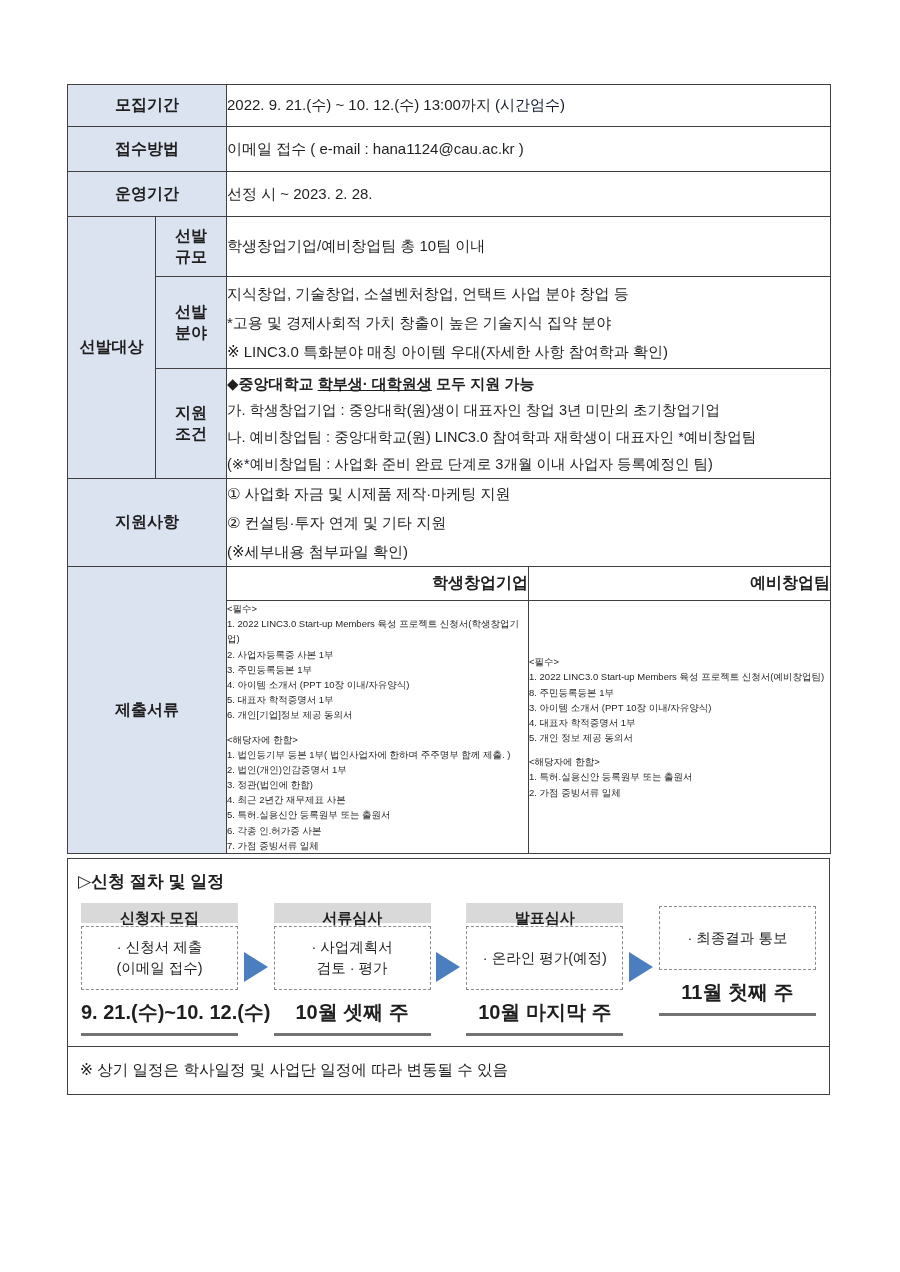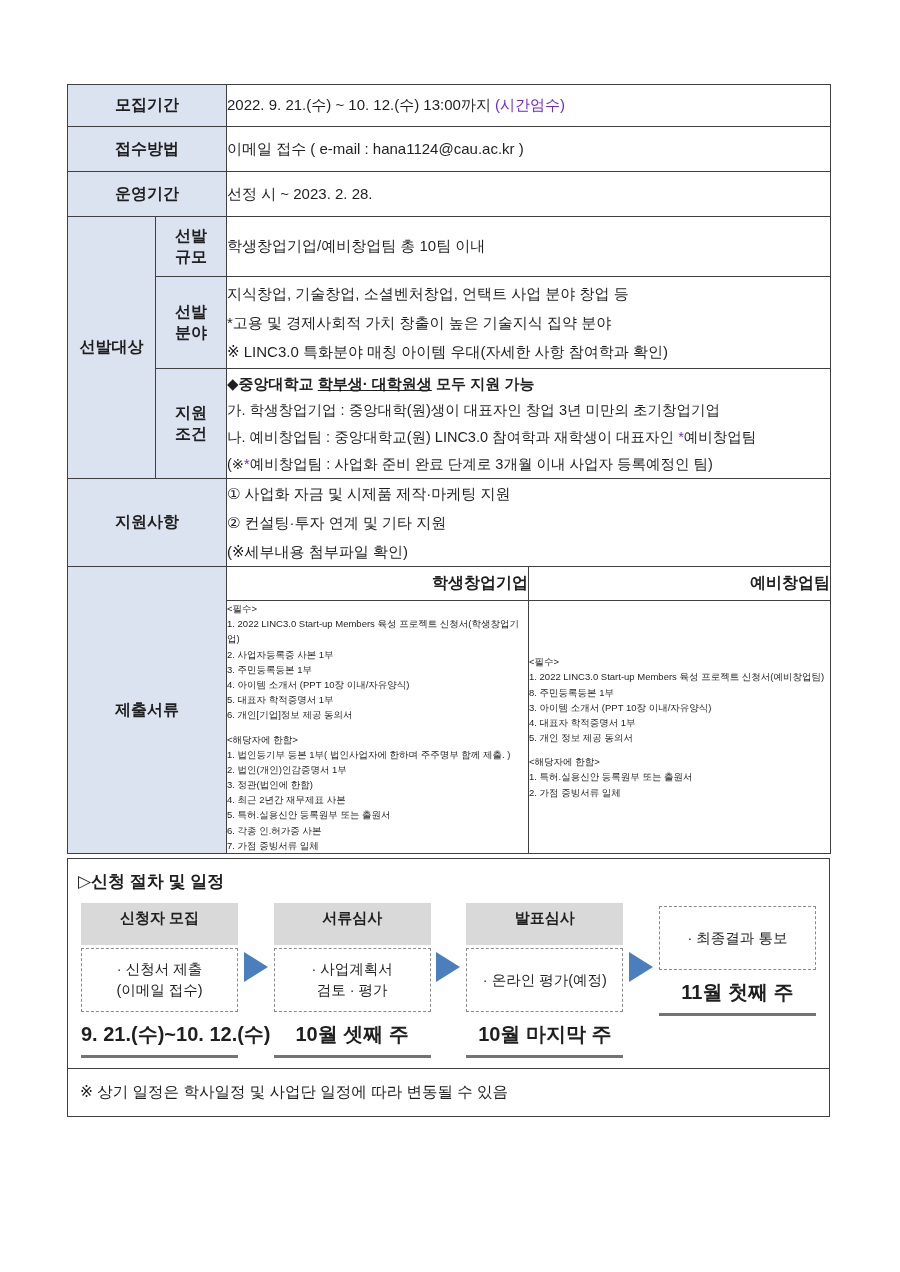--- a/index.html
+++ b/index.html
@@ -8,36 +8,36 @@
     font-family:"Liberation Sans","DejaVu Sans",sans-serif;
     color:#1f1f1f;
   }
   .sheet{position:absolute;left:67px;top:84px;width:763px;}
   table.main{width:763px;border-collapse:collapse;table-layout:fixed;}
   table.main th,table.main td{border:1px solid #404040;padding:0;vertical-align:middle;}
   .lab{background:#dce3f0;font-weight:bold;font-size:16px;text-align:center;color:#1f1f1f;}
   td.cell{padding:4px 12px;font-size:15px;text-align:left;}
   .r1{height:42px}.r2{height:45px}.r3{height:45px}.r4{height:60px}
   .r5{height:92px}.r6{height:110px}.r7{height:86px}.r8{height:34px}.r9{height:221px}
-  .red{color:#6d28d9;}
+  .red{color:#0f172a;}
   .mline div{line-height:29px;}
   .cond div{line-height:27px;font-size:14.5px;}
   .cond .head{font-weight:bold;font-size:15px;}
   .ul{text-decoration:underline;}
   .colhead{font-weight:bold;font-size:16px;text-align:right;background:#ffffff;}
   td.doc{vertical-align:middle;padding:6px 9px;font-size:9.5px;line-height:1.6;text-align:left;}
   td.doc .sect{margin-top:9px;}
   td.doc .sect:first-child{margin-top:0;}
 
   
   .procbox{margin-top:4px;border:1px solid #404040;width:761px;background:#fff;}
   .proc-title{font-weight:bold;font-size:17px;padding:11px 12px 8px 10px;}
   .flowrow{display:flex;justify-content:space-between;padding:2px 13px 10px 13px;}
   .step{width:157px;display:flex;flex-direction:column;}
-  .step-head{background:#d9d9d9;height:42px;line-height:30px;font-weight:bold;font-size:15px;text-align:center;}
+  .step-head{background:#d9d9d9;height:20px;line-height:30px;font-weight:bold;font-size:15px;text-align:center;}
   .step-box{border:1px dashed #8a8a8a;height:62px;margin-top:3px;display:flex;flex-direction:column;justify-content:center;align-items:center;font-size:14.5px;line-height:21px;}
   .step-date{font-weight:bold;font-size:20px;text-align:center;margin-top:9px;white-space:nowrap;}
   .step-rule{height:3px;background:#737373;margin-top:7px;}
   .flow-arrow{width:0;height:0;border-top:15px solid transparent;border-bottom:15px solid transparent;border-left:24px solid #4a7ebf;margin-top:49px;}
   .proc-note{border-top:1px solid #404040;padding:13px 12px;font-size:15.5px;}
 </style>
 </head>
 <body>
 
 <div class="sheet">

